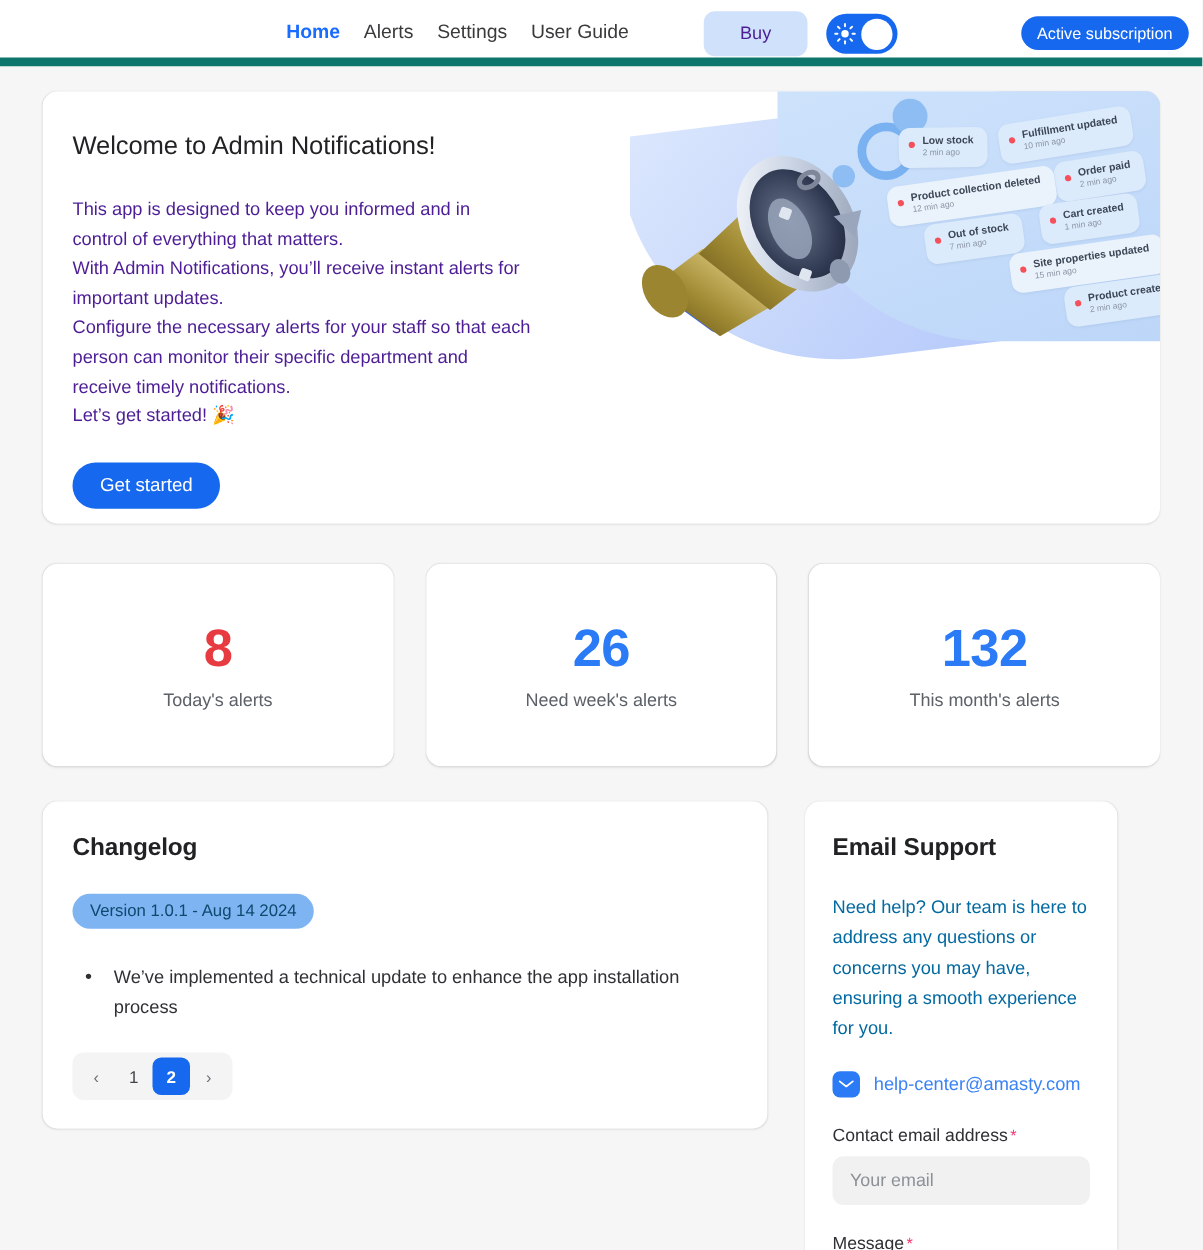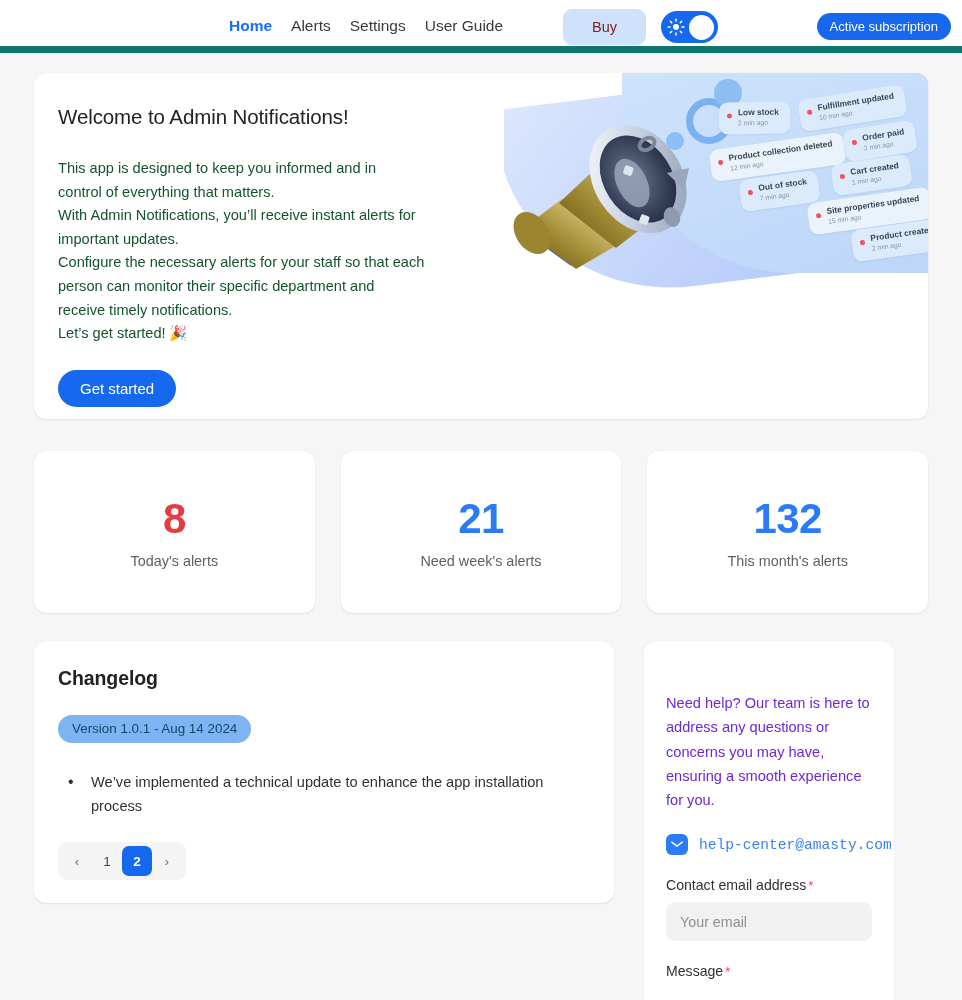--- a/index.html
+++ b/index.html
@@ -42,21 +42,21 @@
 
   .buy-btn {
     position: absolute;
     left: 563px;
     top: 9px;
     width: 83px;
     height: 36px;
     background: #cfe1fb;
     border: none;
     border-radius: 9px;
-    color: #7f1d1d;
+    color: #4c1d95;
     font-size: 14.5px;
     font-family: inherit;
     cursor: pointer;
   }
 
   .theme-toggle {
     position: absolute;
     left: 661px;
     top: 11px;
     width: 57px;
@@ -115,21 +115,21 @@
   .hero-text { padding: 32px 0 0 24px; width: 470px; position: relative; z-index: 2; }
   .hero-title {
     font-size: 20.5px;
     font-weight: 400;
     letter-spacing: -.1px;
     margin-bottom: 22px;
   }
   .hero-body {
     font-size: 14.6px;
     line-height: 23.6px;
-    color: #14532d;
+    color: #4c1d95;
     white-space: pre-line;
     margin-top: 28px;
   }
   .get-started {
     margin-top: 24px;
     height: 37px;
     padding: 0 22px;
     background: #1668ef;
     border: none;
     border-radius: 19px;
@@ -254,37 +254,36 @@
     border: none;
     font-family: inherit;
   }
   .pg.active { background: #1668ef; color: #fff; font-weight: 600; }
   .pg.arrow { color: #6b7078; font-size: 13px; }
 
   .support-body {
     margin-top: 24px;
     font-size: 14.6px;
     line-height: 24.3px;
-    color: #6d28d9;
+    color: #0369a1;
   }
   .email-row { display: flex; align-items: center; gap: 11px; margin-top: 22px; }
   .mail-icon {
     width: 22px; height: 21px;
     background: #2a7bf5;
     border-radius: 6px;
     display: flex; align-items: center; justify-content: center;
     flex: none;
   }
   .email-link {
     font-size: 14.6px;
     color: #3b82f6;
     text-decoration: none;
     cursor: pointer;
     white-space: nowrap;
-    font-family: Liberation Mono, monospace;
   }
 
   .field-label { font-size: 14.1px; color: #2e3033; margin-top: 22px; }
   .req { color: #f0366c; font-size: 13px; margin-left: 2px; }
   .inp {
     margin-top: 9px;
     width: 100%;
     height: 39px;
     background: #f1f1f2;
     border: none;
@@ -419,21 +418,21 @@
       </div>
     </div>
   </section>
 
   <section class="stats">
     <div class="card stat">
       <div class="stat-num" style="color:#e83b41">8</div>
       <div class="stat-label">Today's alerts</div>
     </div>
     <div class="card stat">
-      <div class="stat-num" style="color:#2a7bf5">21</div>
+      <div class="stat-num" style="color:#2a7bf5">26</div>
       <div class="stat-label">Need week's alerts</div>
     </div>
     <div class="card stat">
       <div class="stat-num" style="color:#2a7bf5">132</div>
       <div class="stat-label">This month's alerts</div>
     </div>
   </section>
 
   <section class="bottom">
 
@@ -445,20 +444,21 @@
       </div>
       <div class="pager">
         <button class="pg arrow">‹</button>
         <button class="pg">1</button>
         <button class="pg active">2</button>
         <button class="pg arrow">›</button>
       </div>
     </div>
 
     <div class="card support">
+      <h2 class="sec-title">Email Support</h2>
       <p class="support-body">Need help? Our team is here to address any questions or concerns you may have, ensuring a smooth experience for you.</p>
 
       <div class="email-row">
         <span class="mail-icon">
           <svg viewBox="0 0 24 24" width="14" height="14" fill="none" stroke="#ffffff" stroke-width="2.4" stroke-linecap="round" stroke-linejoin="round">
             <path d="M3 7 l9 7 l9 -7"></path>
           </svg>
         </span>
         <a class="email-link">help-center@amasty.com</a>
       </div>

